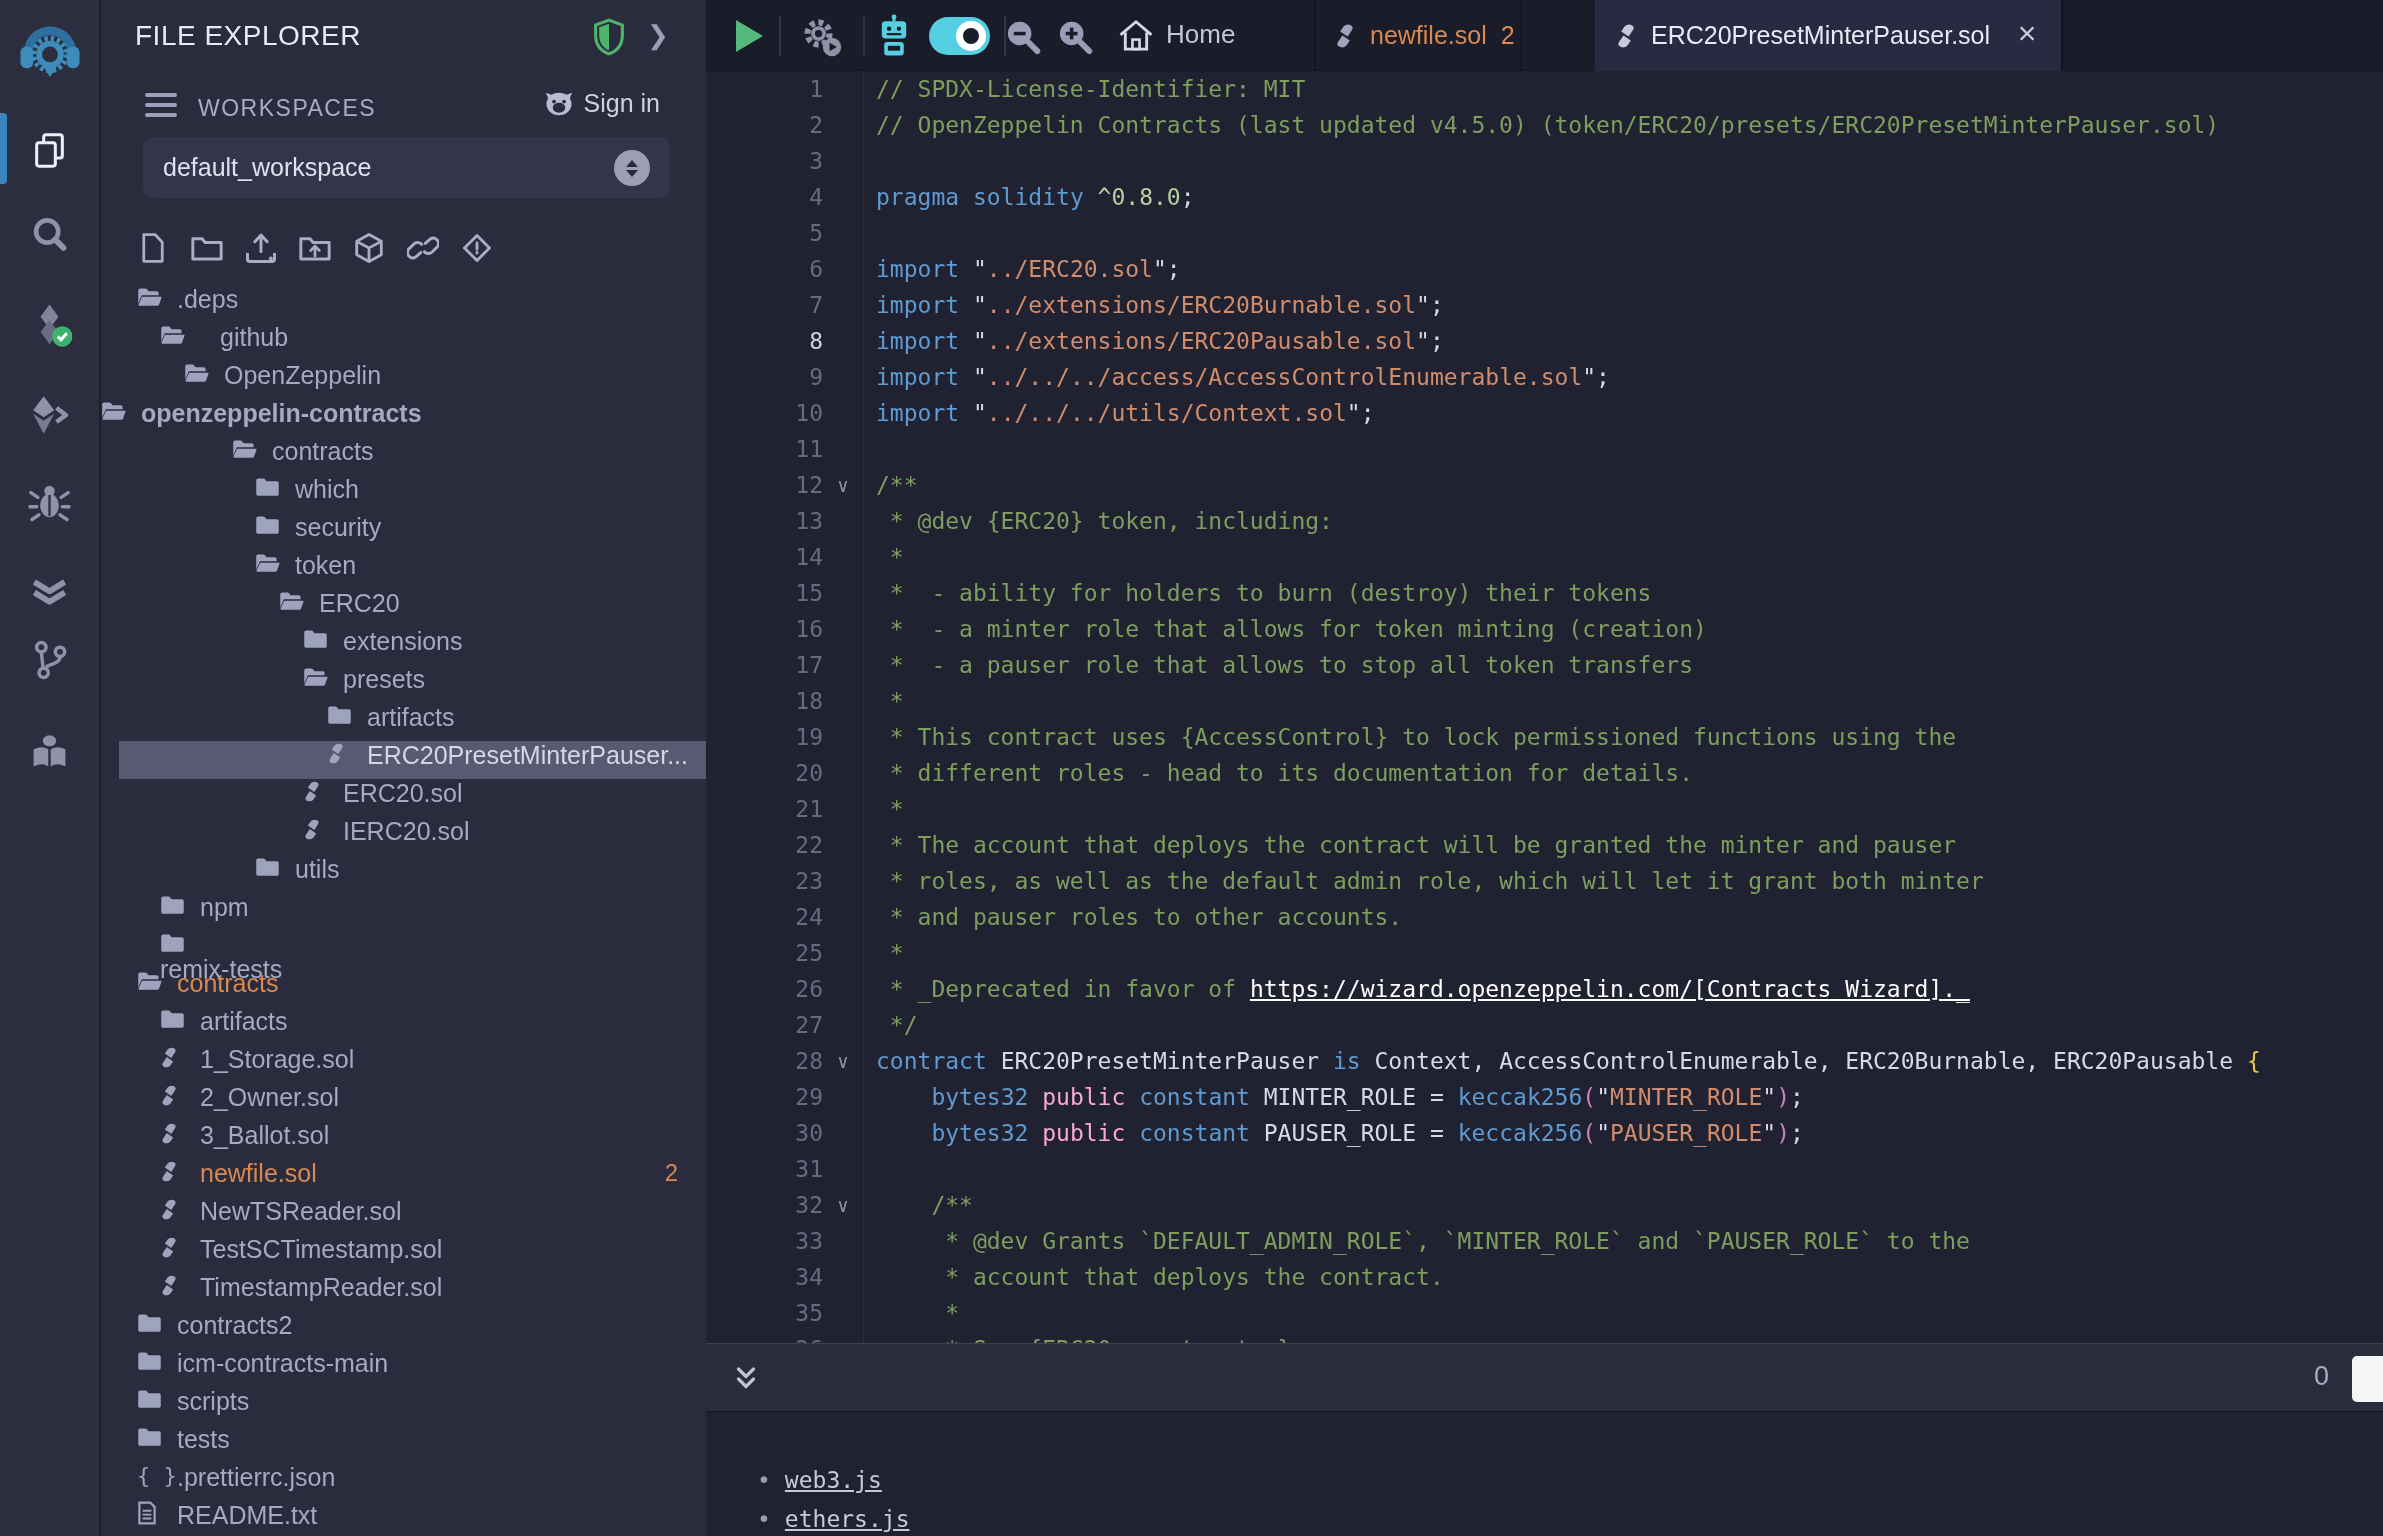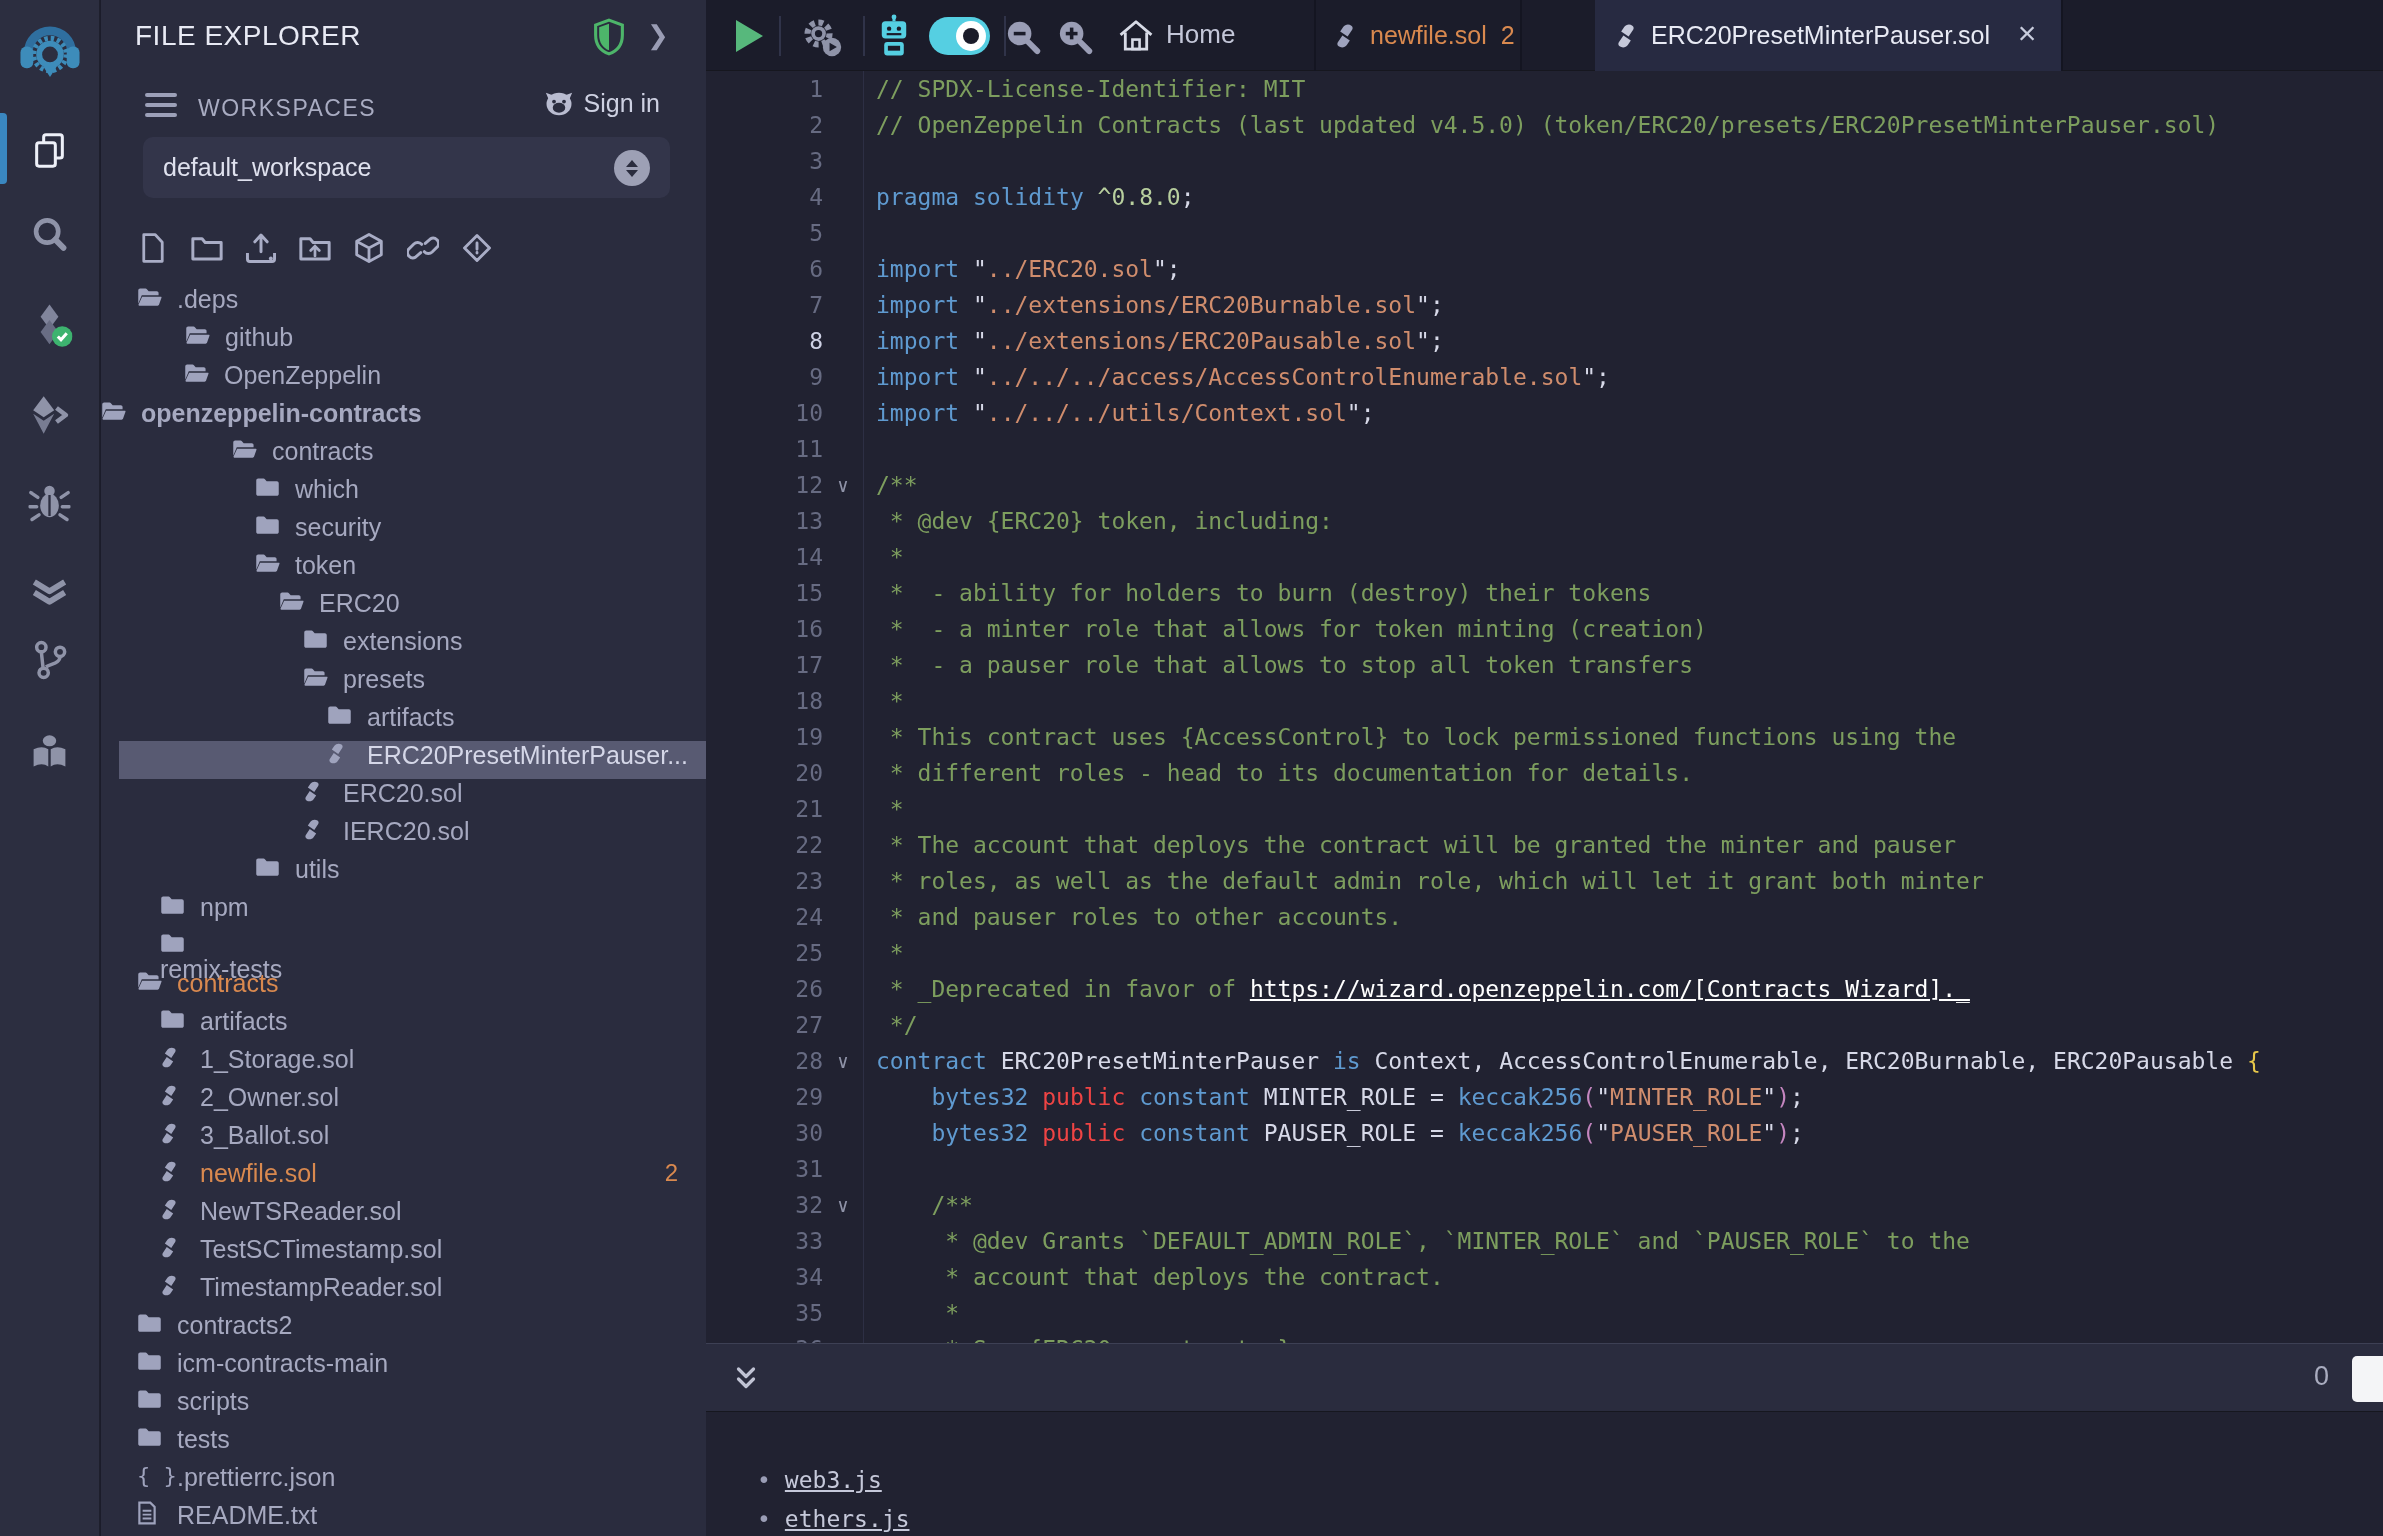--- a/index.html
+++ b/index.html
@@ -55,21 +55,21 @@
   .tab2 .close{position:absolute;right:16px;top:15px;font-size:32px;color:#c8ccdd;width:36px;text-align:center;cursor:pointer}
 
   .editor{position:absolute;left:0;top:71px;width:100%;height:1272px;overflow:hidden;font-family:"DejaVu Sans Mono",monospace;font-size:23px}
   .cl{height:36px;line-height:36px;display:flex;white-space:pre}
   .ln{width:117px;text-align:right;color:#676b82;flex:0 0 auto}
   .ln.act{color:#ced1e4}
   .fold{width:40px;text-align:center;color:#8f93a8;font-size:19px;flex:0 0 auto}
   .src{flex:1;border-left:1px solid #2d2f44;padding-left:12px;overflow:hidden}
   .tok-c{color:#7d9e5e}.tok-u{color:#ffffff;text-decoration:underline}
   .tok-k{color:#5f9ad0}.tok-s{color:#d08d6d}.tok-n{color:#b8cf9e}
-  .tok-w{color:#d7d9e8}.tok-g{color:#ef4444}.tok-m{color:#c586c0}.tok-y{color:#e8c84a}
+  .tok-w{color:#d7d9e8}.tok-g{color:#f9a8d4}.tok-m{color:#c586c0}.tok-y{color:#e8c84a}
 
   
   .term{position:absolute;left:0;top:1343px;width:100%;height:193px;background:#212231}
   .term-bar{position:absolute;left:0;top:0;width:100%;height:69px;background:#2a2c3e;border-top:1px solid #3d4054;border-bottom:1px solid #16171f}
   .term-collapse{position:absolute;left:20px;top:15px;width:40px;height:40px;display:flex;align-items:center;justify-content:center;cursor:pointer}
   .term-count{position:absolute;right:55px;top:17px;font-size:27px;color:#a9acbf}
   .term-box{position:absolute;right:-10px;top:12px;width:42px;height:46px;background:#f4f5f7;border-radius:5px}
   .term-body{position:absolute;left:51px;top:69px;right:0;bottom:0;font-family:"DejaVu Sans Mono",monospace;font-size:23px;color:#c6c9da}
   .tline{position:absolute;left:0;white-space:pre}
   .tline .bullet{color:#9a9db5;margin-right:14px}
@@ -249,21 +249,21 @@
           <span class="ticn">
             <svg width="25" height="21" viewBox="0 0 24 20">
               <g fill="#9fa3bd">
                 <path d="M1.2 3.2c0-1 .8-1.8 1.8-1.8h5.2c.5 0 1 .2 1.3.6l1.7 2H19c1 0 1.7.7 1.7 1.7V7.8H4.6L1.2 16z"></path>
                 <path d="M4.9 9.2h17.9c.6 0 .9.5.7 1.1l-2.3 6.5c-.2.6-.8 1-1.4 1H2.2c-.6 0-.9-.5-.7-1.1z"></path>
               </g>
             </svg>
           </span>
           <span>.deps</span>
         </div>
-        <div class="trow" style="padding-left: 84px;">
+        <div class="trow" style="padding-left: 59px; gap: 20px;">
           <span class="ticn">
             <svg width="25" height="21" viewBox="0 0 24 20">
               <g fill="#9fa3bd">
                 <path d="M1.2 3.2c0-1 .8-1.8 1.8-1.8h5.2c.5 0 1 .2 1.3.6l1.7 2H19c1 0 1.7.7 1.7 1.7V7.8H4.6L1.2 16z"></path>
                 <path d="M4.9 9.2h17.9c.6 0 .9.5.7 1.1l-2.3 6.5c-.2.6-.8 1-1.4 1H2.2c-.6 0-.9-.5-.7-1.1z"></path>
               </g>
             </svg>
           </span>
           <span>github</span>
         </div>

